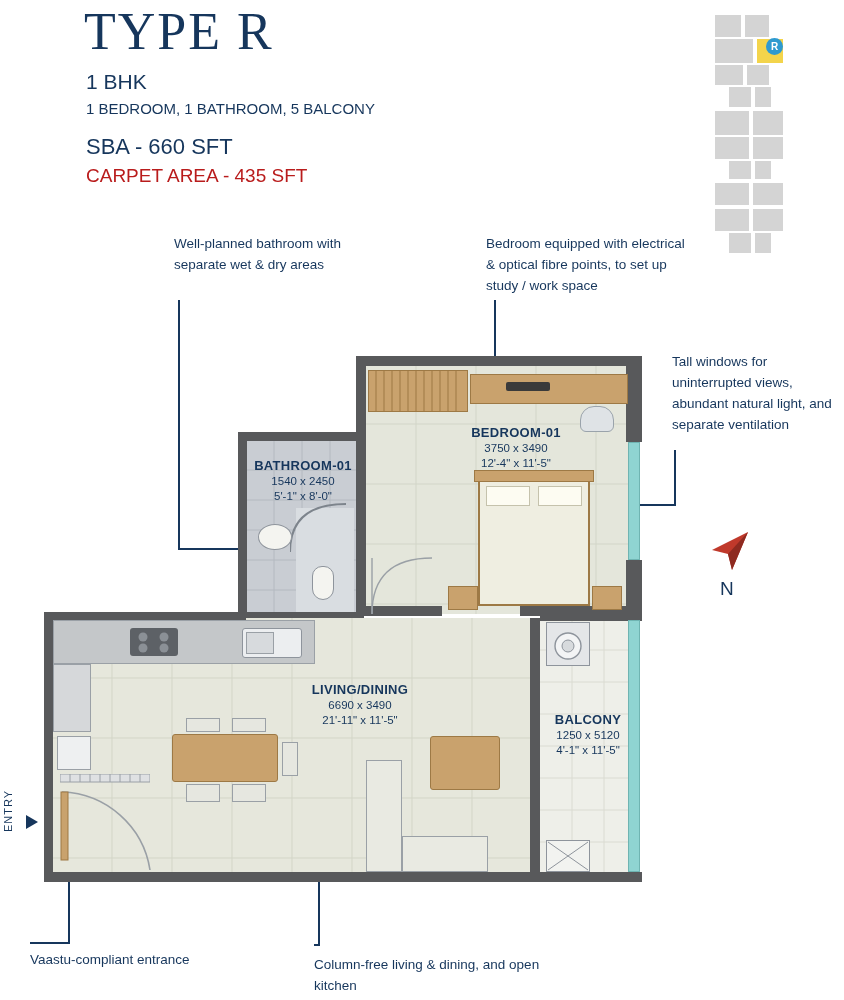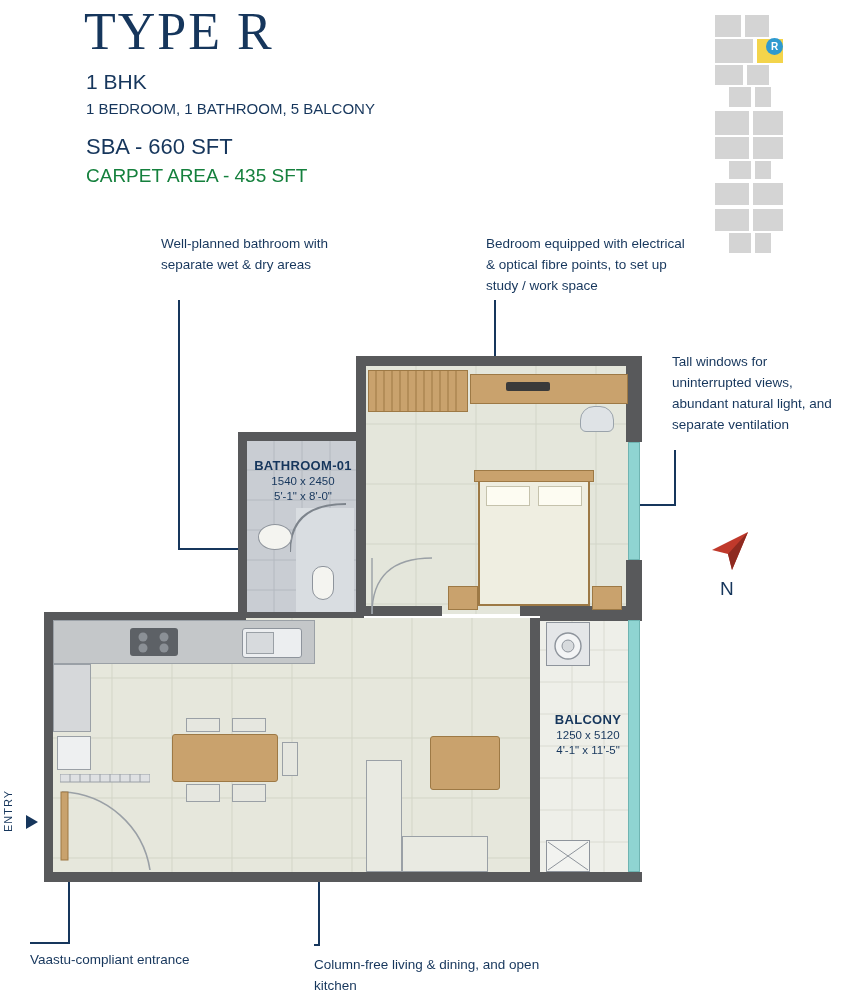--- a/index.html
+++ b/index.html
@@ -38,21 +38,21 @@
   #sba {
     position: absolute;
     left: 86px; top: 134px;
     font-size: 22px;
     color: #16365c;
   }
   #carpet {
     position: absolute;
     left: 86px; top: 165px;
     font-size: 19px;
-    color: #15803d;
+    color: #b91c1c;
   }
 
   
   #keyplan {
     position: absolute;
     left: 706px; top: 14px;
     width: 86px; height: 242px;
   }
   #keyplan .blk {
     position: absolute;
@@ -74,21 +74,21 @@
     line-height: 17px;
   }
 
   
   .callout {
     position: absolute;
     font-size: 13.5px;
     line-height: 1.55;
     color: #16365c;
   }
-  #co-bath { left: 161px; top: 234px; width: 200px; }
+  #co-bath { left: 174px; top: 234px; width: 200px; }
   #co-bed  { left: 486px; top: 234px; width: 200px; }
   #co-win  { left: 672px; top: 352px; width: 165px; }
   #co-entry{ left: 30px;  top: 950px; width: 160px; }
   #co-col  { left: 314px; top: 955px; width: 250px; }
 
   
   .leader { position: absolute; background: #16365c; }
 
   
   #compass { position: absolute; left: 706px; top: 528px; width: 52px; height: 78px; }
@@ -242,20 +242,25 @@
   <div style="position:absolute; left:474px; top:470px; width:120px; height:12px; background:#c9a26d; border:1px solid #9d7945;"></div>
   <div style="position:absolute; left:486px; top:486px; width:44px; height:20px; background:#fdfcf2; border:1px solid #c5c2ac;"></div>
   <div style="position:absolute; left:538px; top:486px; width:44px; height:20px; background:#fdfcf2; border:1px solid #c5c2ac;"></div>
 
   <div style="position:absolute; left:448px; top:586px; width:30px; height:24px; background:#c9a26d; border:1px solid #9d7945;"></div>
   <div style="position:absolute; left:592px; top:586px; width:30px; height:24px; background:#c9a26d; border:1px solid #9d7945;"></div>
 
   <div style="position:absolute; left:446px; top:634px; width:96px; height:24px; background:#c9a26d; border:1px solid #9d7945;"></div>
   <div style="position:absolute; left:472px; top:640px; width:44px; height:7px; background:#3a3a3a;"></div>
 
+  <div class="roomlabel" style="left:436px; top:425px; width:160px;">
+    <div class="nm">BEDROOM-01</div>
+    <div class="dm">3750 x 3490</div>
+    <div class="dm">12'-4" x 11'-5"</div>
+  </div>
 
   <div class="floor" style="left:246px; top:440px; width:110px; height:178px; background:#c9cdd3;"></div>
   <svg class="tile-lines" style="left:246px; top:440px;" width="110" height="178">
     <g stroke="#b4b9c0" stroke-width="1">
       <line x1="0" y1="30" x2="110" y2="30"></line>
       <line x1="0" y1="60" x2="110" y2="60"></line>
       <line x1="0" y1="90" x2="110" y2="90"></line>
       <line x1="0" y1="120" x2="110" y2="120"></line>
       <line x1="0" y1="150" x2="110" y2="150"></line>
       <line x1="28" y1="0" x2="28" y2="178"></line>
@@ -345,20 +350,25 @@
 
   <div style="position:absolute; left:366px; top:760px; width:36px; height:112px; background:#e9eae2; border:1.5px solid #9aa0a6;"></div>
   <div style="position:absolute; left:402px; top:836px; width:86px; height:36px; background:#e9eae2; border:1.5px solid #9aa0a6;"></div>
   <div style="position:absolute; left:430px; top:736px; width:70px; height:54px; background:#c9a26d; border:1.5px solid #9d7945; border-radius:3px;"></div>
 
   <svg style="position:absolute; left:58px; top:790px;" width="96" height="84">
     <path d="M4,2 A92,92 0 0 1 92,80" fill="none" stroke="#9aa0a6" stroke-width="1.6"></path>
     <rect x="3" y="2" width="7" height="68" fill="#c9a26d" stroke="#9d7945" stroke-width="1"></rect>
   </svg>
 
+  <div class="roomlabel" style="left:270px; top:682px; width:180px;">
+    <div class="nm">LIVING/DINING</div>
+    <div class="dm">6690 x 3490</div>
+    <div class="dm">21'-11" x 11'-5"</div>
+  </div>
 
   <div class="floor" style="left:540px; top:618px; width:96px; height:256px; background:#eeefe9;"></div>
   <svg class="tile-lines" style="left:540px; top:618px;" width="96" height="256">
     <g stroke="#dadbd2" stroke-width="1">
       <line x1="0" y1="32" x2="96" y2="32"></line>
         <line x1="0" y1="64" x2="96" y2="64"></line>
       <line x1="0" y1="96" x2="96" y2="96"></line>
         <line x1="0" y1="128" x2="96" y2="128"></line>
       <line x1="0" y1="160" x2="96" y2="160"></line>
         <line x1="0" y1="192" x2="96" y2="192"></line>

